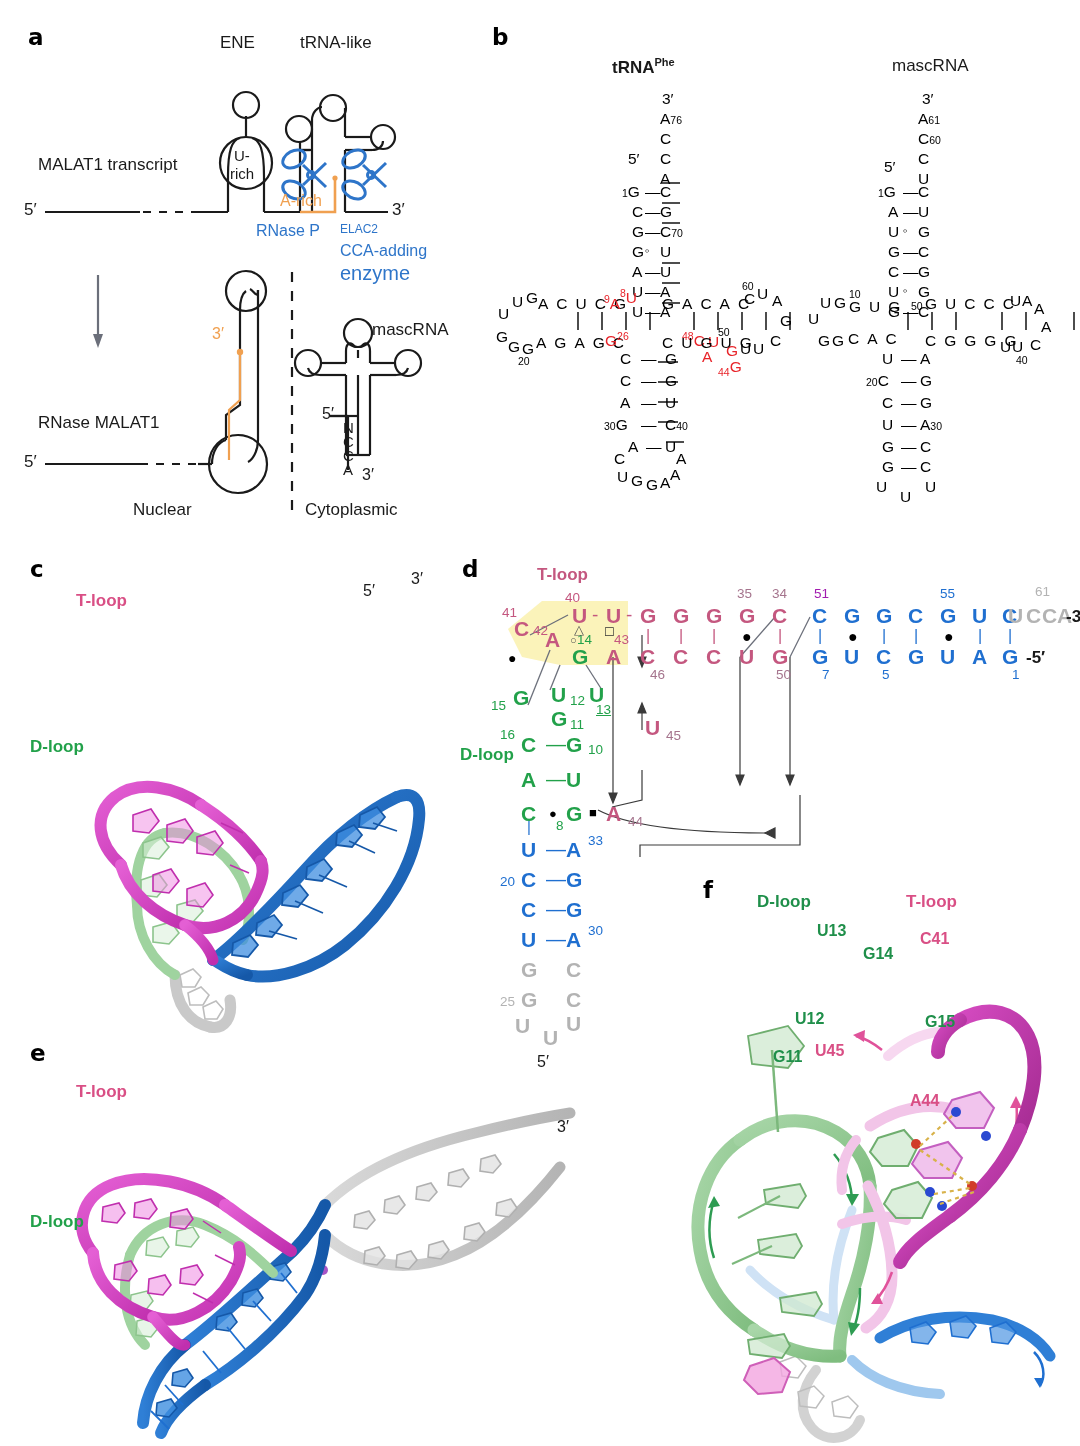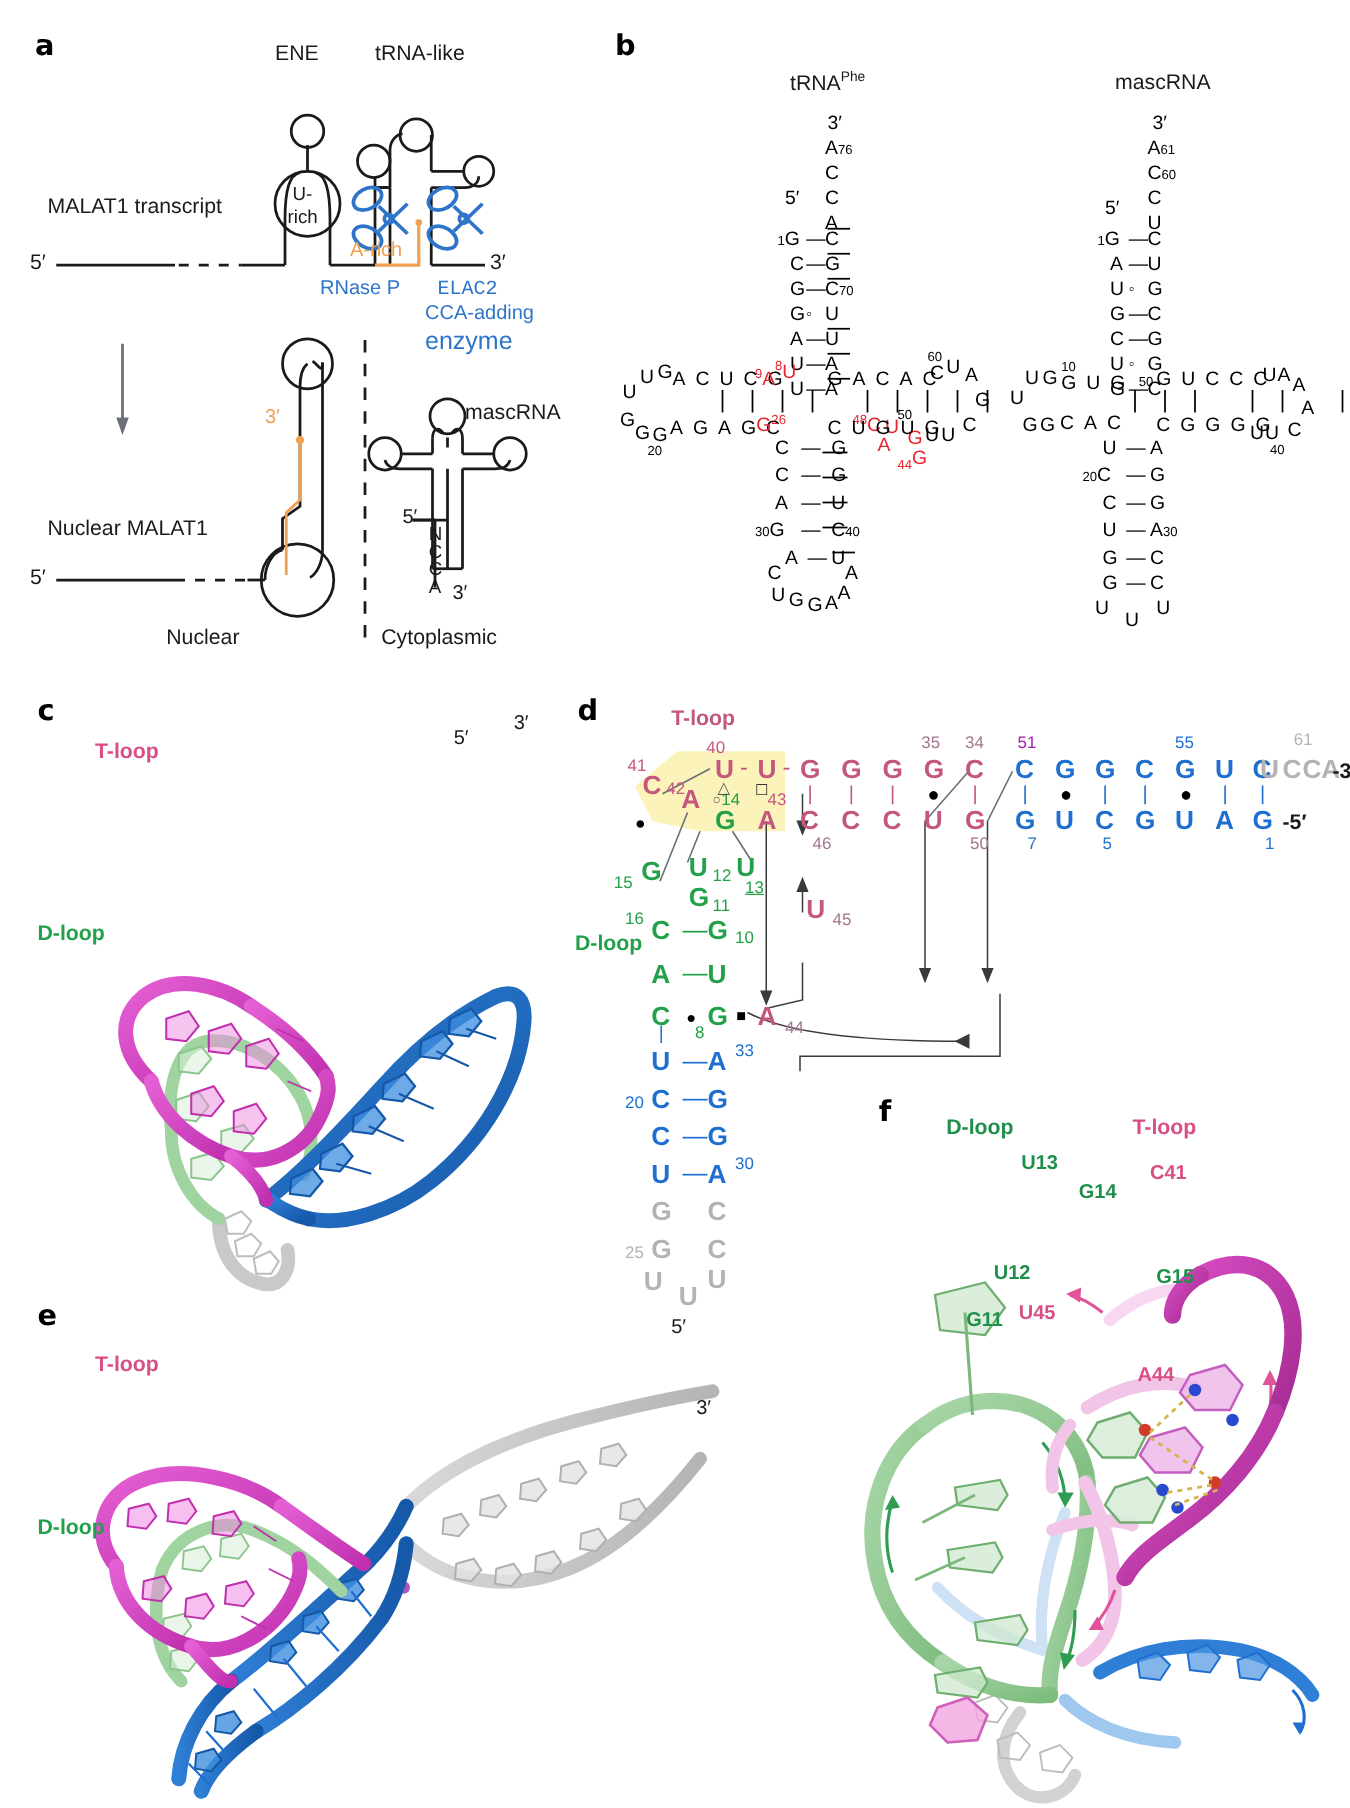--- a/index.html
+++ b/index.html
@@ -139,39 +139,39 @@
 
 <div class="txt" style="left:220px; top:33px; font-size:17px;">ENE</div>
 <div class="txt" style="left:300px; top:33px; font-size:17px;">tRNA-like</div>
 <div class="txt" style="left:38px; top:155px; font-size:17px;">MALAT1 transcript</div>
 <div class="txt" style="left:24px; top:200px; font-size:17px;">5′</div>
 <div class="txt" style="left:392px; top:200px; font-size:17px;">3′</div>
 <div class="txt" style="left:234px; top:147px; font-size:15px;">U-</div>
 <div class="txt" style="left:230px; top:165px; font-size:15px;">rich</div>
 <div class="txt orange" style="left:280px; top:192px; font-size:16px;">A-rich</div>
 <div class="txt blue" style="left:256px; top:222px; font-size:16px;">RNase P</div>
-<div class="txt blue" style="left:350px; top:222px; font-size:16px;font-family:Liberation Mono, monospace;">ELAC2</div>
+<div class="txt blue" style="left:340px; top:222px; font-size:12px;">ELAC2</div>
 <div class="txt blue" style="left:340px; top:242px; font-size:16px;">CCA-adding</div>
 <div class="txt blue" style="left:340px; top:262px; font-size:20px;">enzyme</div>
-<div class="txt" style="left:38px; top:413px; font-size:17px;">Nuclear MALAT1</div>
+<div class="txt" style="left:38px; top:413px; font-size:17px;">RNase MALAT1</div>
 <div class="txt orange" style="left:212px; top:325px; font-size:16px;">3′</div>
 <div class="txt" style="left:24px; top:452px; font-size:17px;">5′</div>
 <div class="txt" style="left:372px; top:320px; font-size:17px;">mascRNA</div>
 <div class="txt" style="left:322px; top:405px; font-size:16px;">5′</div>
 <div class="txt" style="left:343px; top:419px; font-size:15px;">N</div>
 <div class="txt" style="left:343px; top:433px; font-size:15px;">C</div>
 <div class="txt" style="left:343px; top:447px; font-size:15px;">C</div>
 <div class="txt" style="left:343px; top:461px; font-size:15px;">A</div>
 <div class="txt" style="left:362px; top:466px; font-size:16px;">3′</div>
 <div class="txt" style="left:133px; top:500px; font-size:17px;">Nuclear</div>
 <div class="txt" style="left:305px; top:500px; font-size:17px;">Cytoplasmic</div>
 
 <div class="panel-letter" style="left:492px; top:24px;">b</div>
 
-<div class="txt" style="left:632px; top:56px; font-size:17px;">
+<div class="txt" style="left:612px; top:56px; font-size:17px;font-weight:bold;">
   <span>tRNA</span><sup style="font-size:11px;">Phe</sup>
 </div>
 <div class="txt" style="left:892px; top:56px; font-size:17px;">mascRNA</div>
 
 <svg width="320" height="400" style="left:490px; top:90px;">
   <g stroke="#000" stroke-width="1.4">
 
     <line x1="172" y1="93" x2="190" y2="93"></line>
     <line x1="172" y1="113" x2="190" y2="113"></line>
     <line x1="172" y1="133" x2="190" y2="133"></line>

